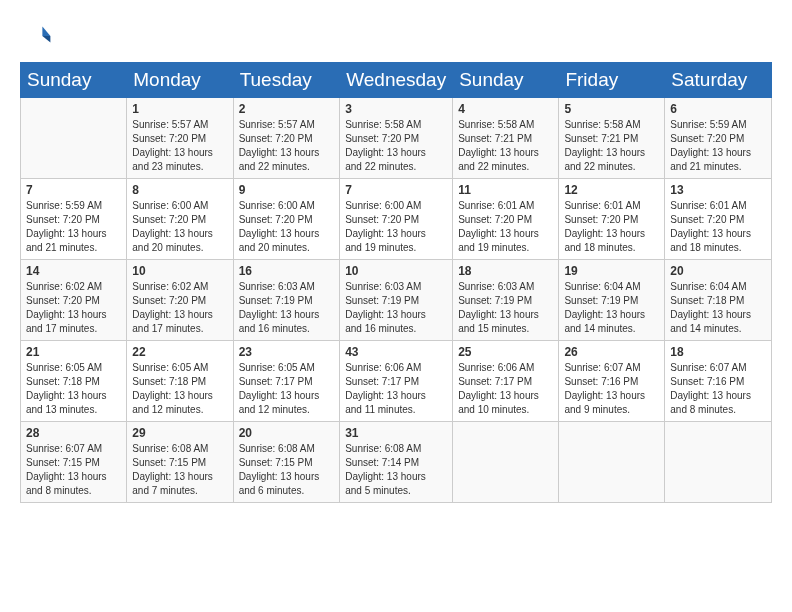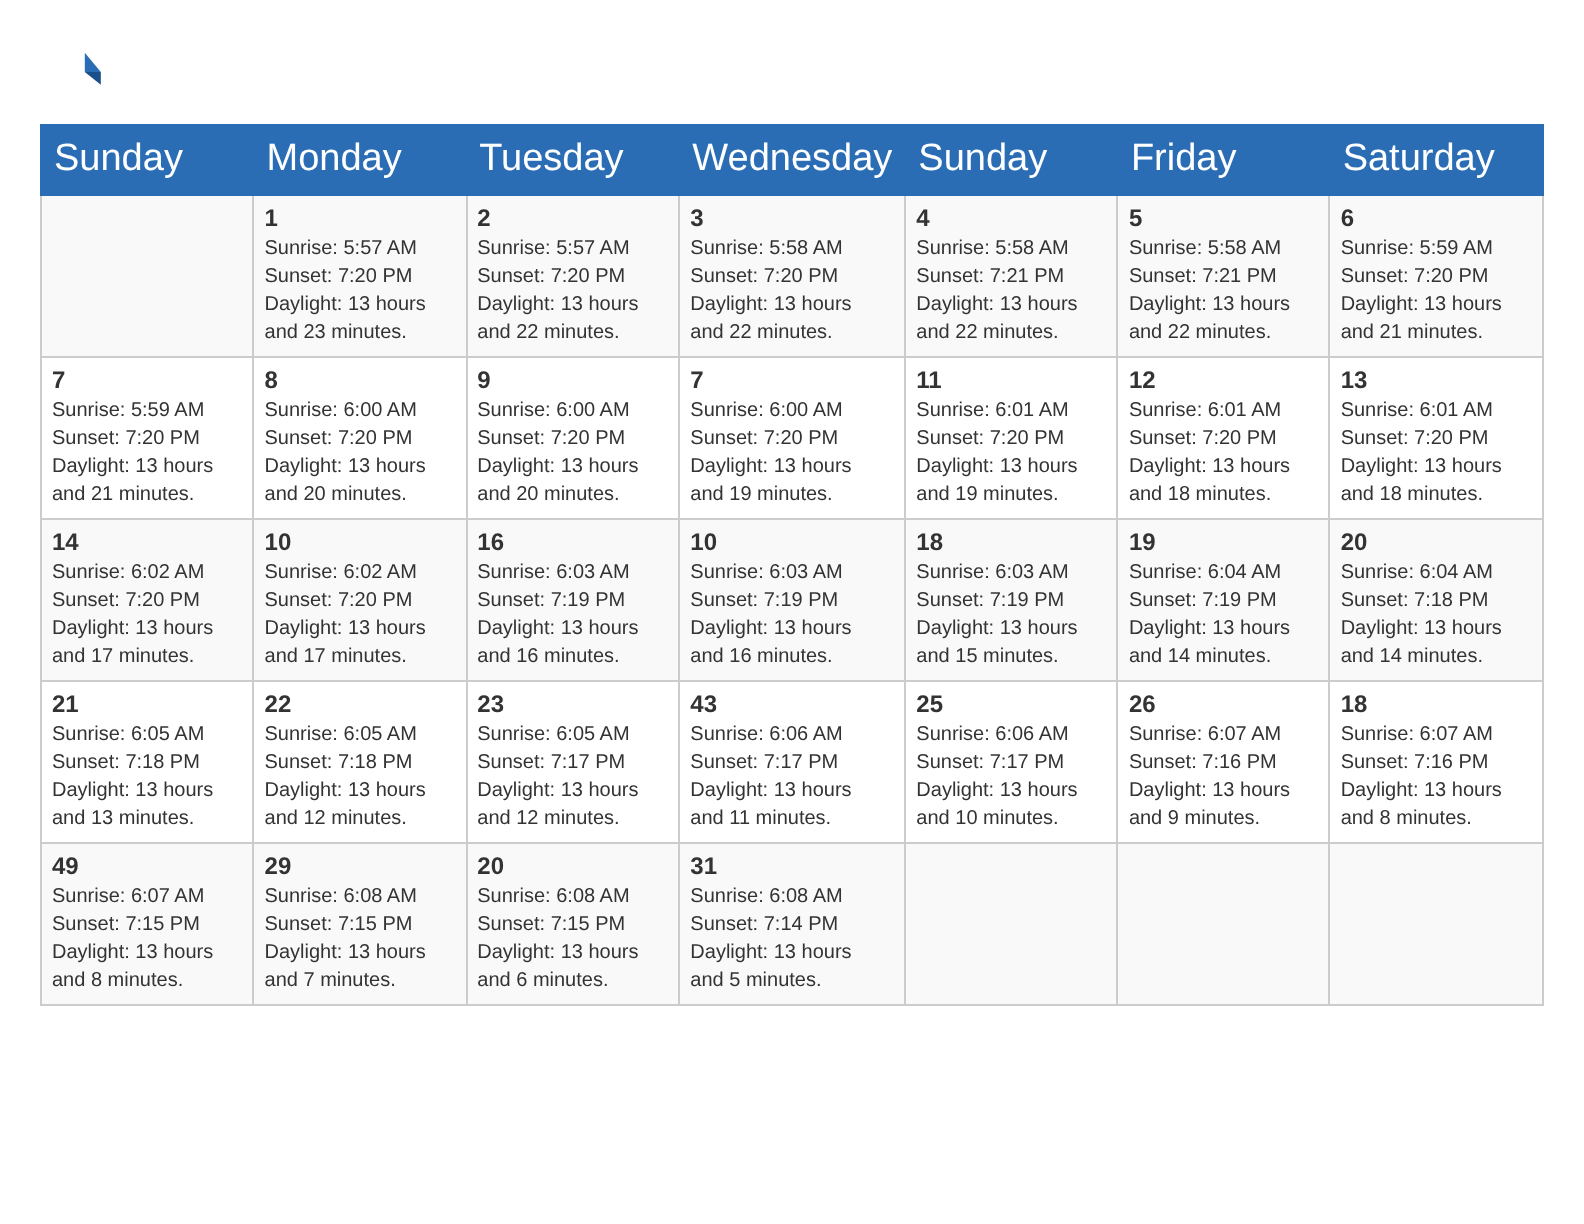--- a/index.html
+++ b/index.html
@@ -316,21 +316,21 @@
         <td>
           <div class="day-number">18</div>
           <div class="day-info" style="white-space: pre-line;">Sunrise: 6:07 AM
 Sunset: 7:16 PM
 Daylight: 13 hours
 and 8 minutes.</div>
         </td>
       </tr>
       <tr>
         <td>
-          <div class="day-number">49</div>
+          <div class="day-number">28</div>
           <div class="day-info" style="white-space: pre-line;">Sunrise: 6:07 AM
 Sunset: 7:15 PM
 Daylight: 13 hours
 and 8 minutes.</div>
         </td>
         <td>
           <div class="day-number">29</div>
           <div class="day-info" style="white-space: pre-line;">Sunrise: 6:08 AM
 Sunset: 7:15 PM
 Daylight: 13 hours

